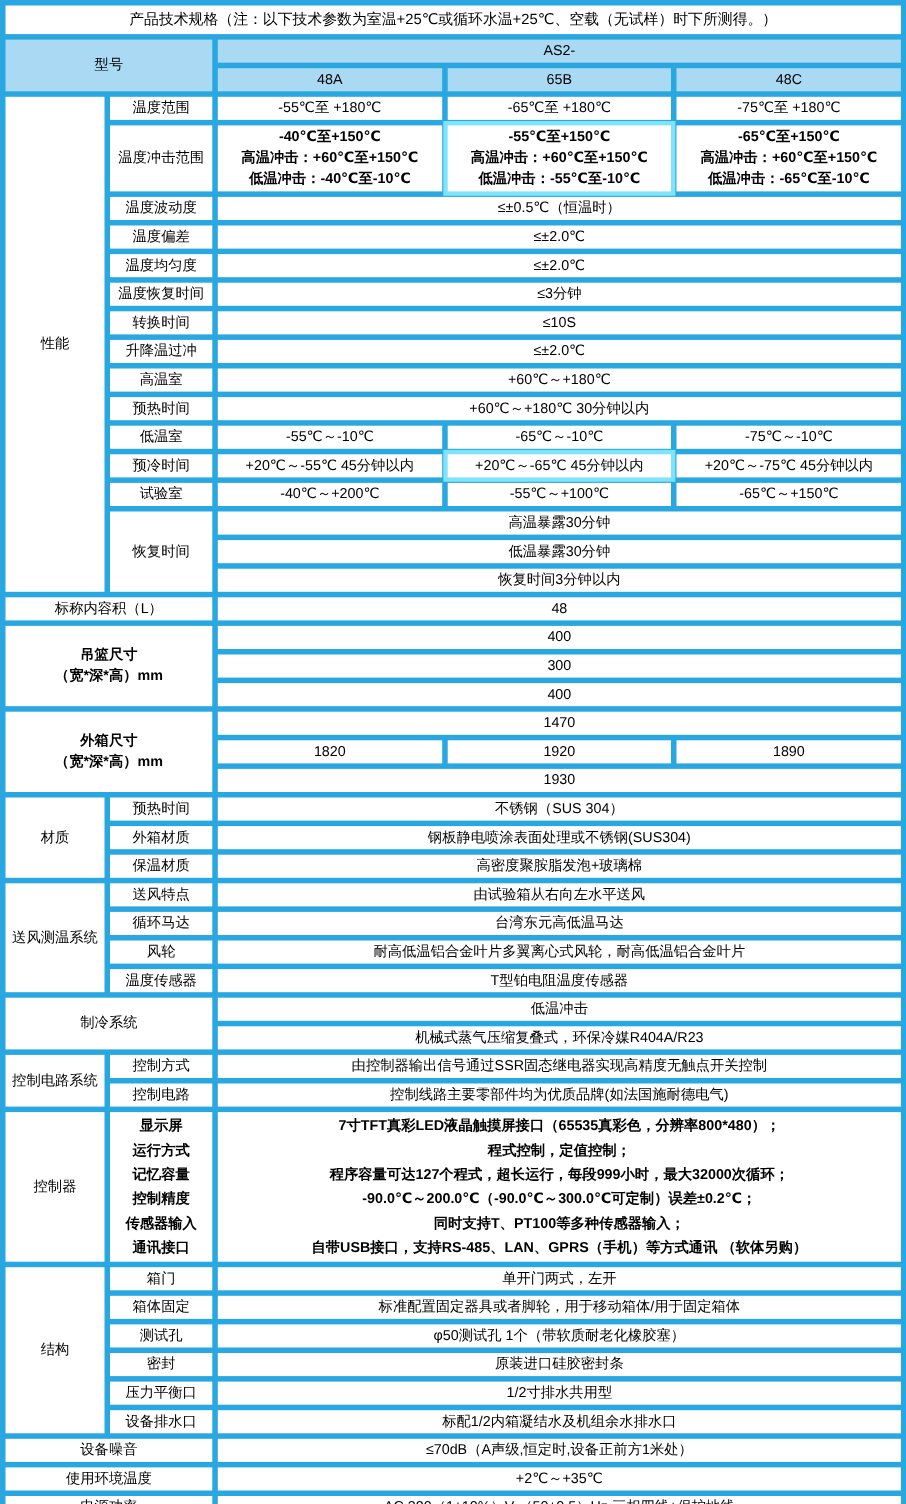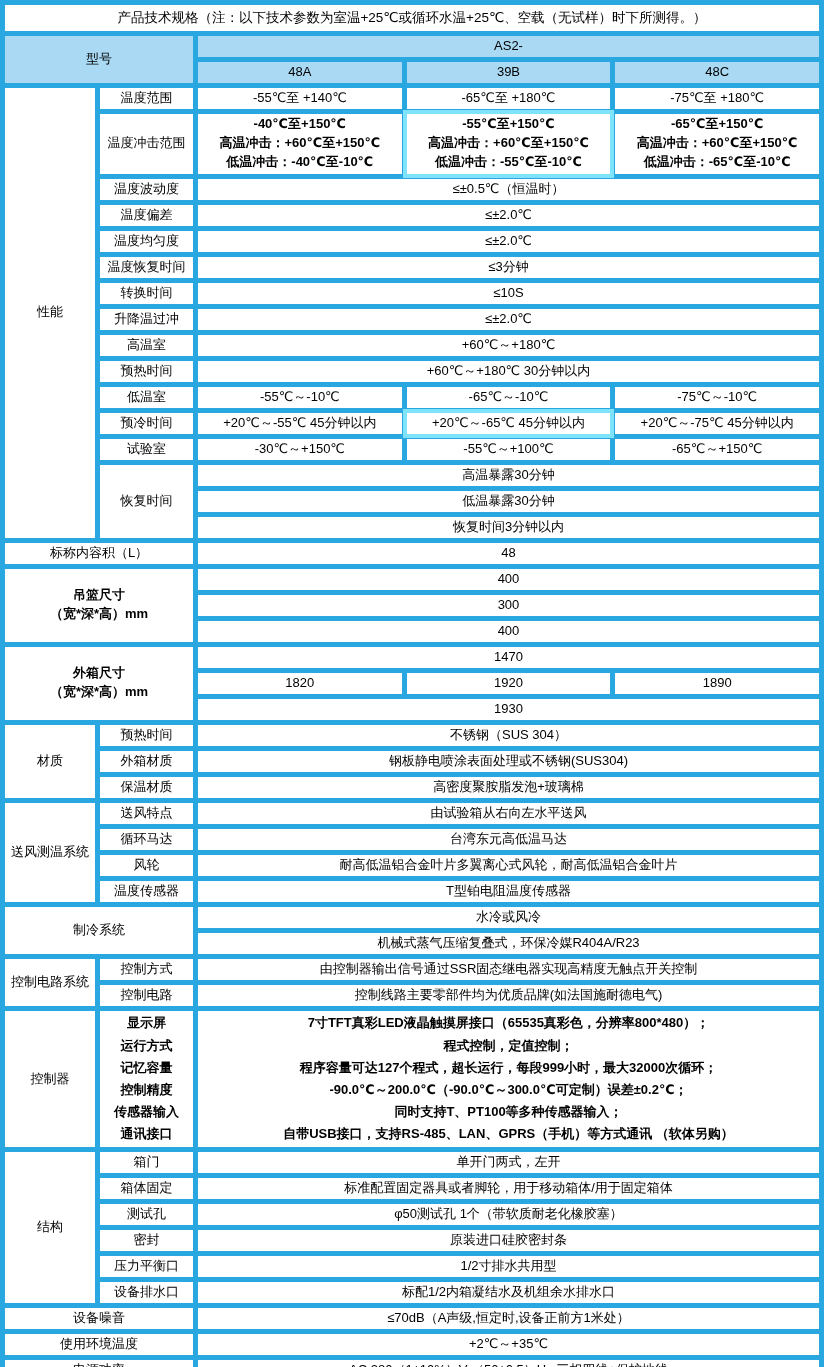--- a/index.html
+++ b/index.html
@@ -31,28 +31,28 @@
       <tr class="r-title">
     <td colspan="5">产品技术规格（注：以下技术参数为室温+25℃或循环水温+25℃、空载（无试样）时下所测得。）</td>
   </tr>
 
   <tr class="r-hdr">
     <td class="hdr" colspan="2" rowspan="2">型号</td>
     <td class="hdr" colspan="3">AS2-</td>
   </tr>
   <tr class="r-models">
     <td class="hdr">48A</td>
-    <td class="hdr">39B</td>
+    <td class="hdr">65B</td>
     <td class="hdr">48C</td>
   </tr>
 
   <tr>
     <td rowspan="16">性能</td>
     <td>温度范围</td>
-    <td>-55℃至 +140℃</td>
+    <td>-55℃至 +180℃</td>
     <td>-65℃至 +180℃</td>
     <td>-75℃至 +180℃</td>
   </tr>
   <tr class="r-shock">
     <td>温度冲击范围</td>
     <td class="pre">-40℃至+150℃
 高温冲击：+60℃至+150℃
 低温冲击：-40℃至-10℃</td>
     <td class="pre hl">-55℃至+150℃
 高温冲击：+60℃至+150℃
@@ -100,21 +100,21 @@
     <td>-75℃～-10℃</td>
   </tr>
   <tr>
     <td>预冷时间</td>
     <td>+20℃～-55℃ 45分钟以内</td>
     <td class="hl">+20℃～-65℃ 45分钟以内</td>
     <td>+20℃～-75℃ 45分钟以内</td>
   </tr>
   <tr>
     <td>试验室</td>
-    <td>-30℃～+150℃</td>
+    <td>-40℃～+200℃</td>
     <td>-55℃～+100℃</td>
     <td>-65℃～+150℃</td>
   </tr>
   <tr>
     <td rowspan="3">恢复时间</td>
     <td colspan="3">高温暴露30分钟</td>
   </tr>
   <tr>
     <td colspan="3">低温暴露30分钟</td>
   </tr>
@@ -180,21 +180,21 @@
     <td>风轮</td>
     <td colspan="3">耐高低温铝合金叶片多翼离心式风轮，耐高低温铝合金叶片</td>
   </tr>
   <tr>
     <td>温度传感器</td>
     <td colspan="3">T型铂电阻温度传感器</td>
   </tr>
 
   <tr>
     <td colspan="2" rowspan="2">制冷系统</td>
-    <td colspan="3">水冷或风冷</td>
+    <td colspan="3">低温冲击</td>
   </tr>
   <tr>
         <td colspan="3">机械式蒸气压缩复叠式，环保冷媒R404A/R23</td>
       </tr>
 
   <tr>
     <td rowspan="2">控制电路系统</td>
     <td>控制方式</td>
     <td colspan="3">由控制器输出信号通过SSR固态继电器实现高精度无触点开关控制</td>
   </tr>

